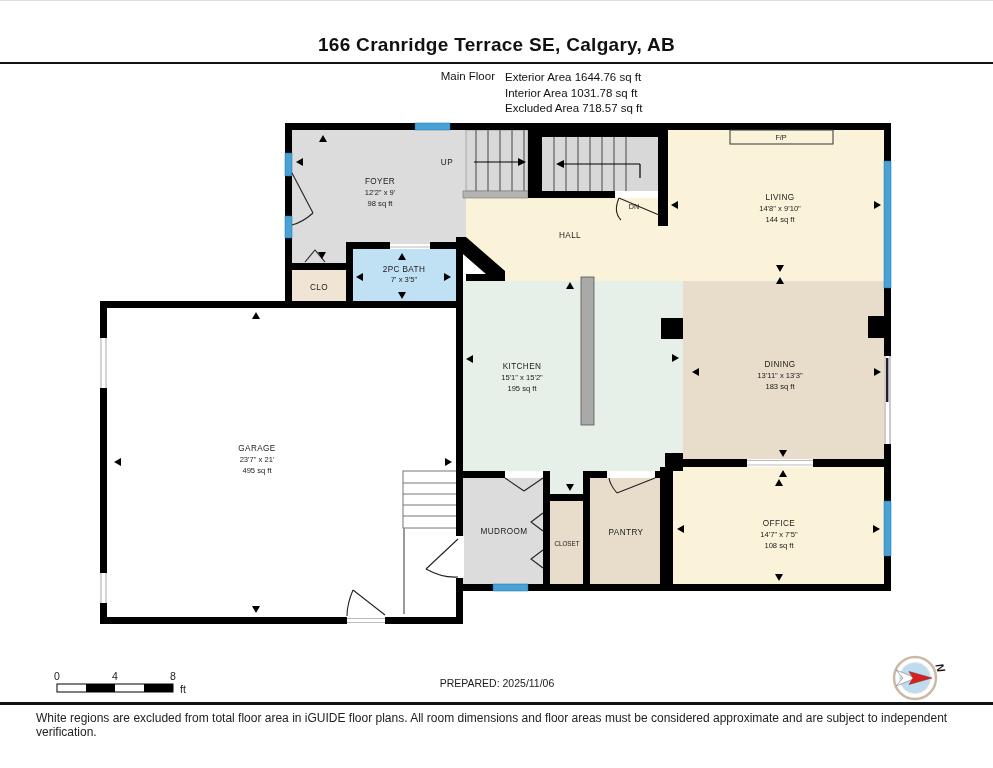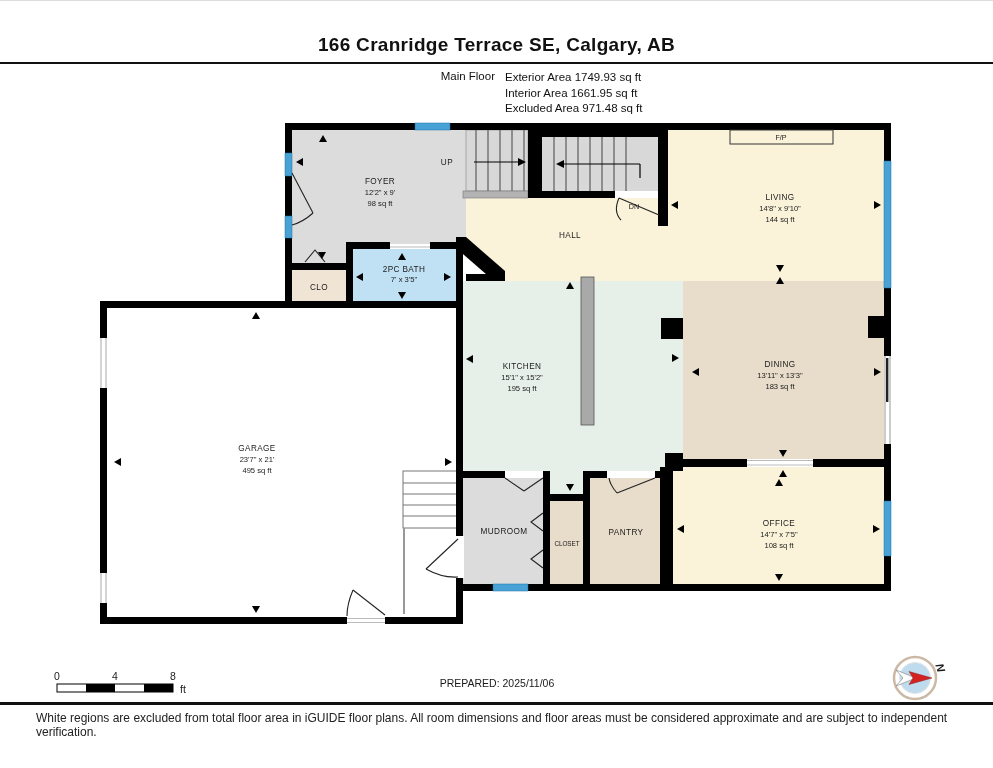--- a/index.html
+++ b/index.html
@@ -19,23 +19,23 @@
 </style>
 </head>
 <body>
 
 <div class="page">
 
   <div class="abs title">166 Cranridge Terrace SE, Calgary, AB</div>
   <div class="abs rule" style="top:61px;height:2px;"></div>
   <div class="abs floorlabel">Main Floor</div>
   <div class="abs stats">
-    <div>Exterior Area 1749.93 sq ft</div>
-    <div>Interior Area 1661.95 sq ft</div>
-    <div>Excluded Area 971.48 sq ft</div>
+    <div>Exterior Area 1644.76 sq ft</div>
+    <div>Interior Area 1031.78 sq ft</div>
+    <div>Excluded Area 718.57 sq ft</div>
   </div>
 
   <svg class="abs" style="top:0;left:0;" width="993" height="768" viewBox="0 0 993 768">
 
     <g>
       <polygon points="292,129 466,129 466,241 346,241 346,262 292,262" fill="#dcdcdc"></polygon>
       <polygon points="466,197 658,197 658,280 500,280 500,272 466,241" fill="#faf3da"></polygon>
       <rect x="658" y="225" width="10" height="55" fill="#faf3da"></rect>
       <rect x="668" y="129" width="216" height="151" fill="#faf3da"></rect>
       <rect x="292" y="269" width="54" height="31" fill="#f0e4d4"></rect>

